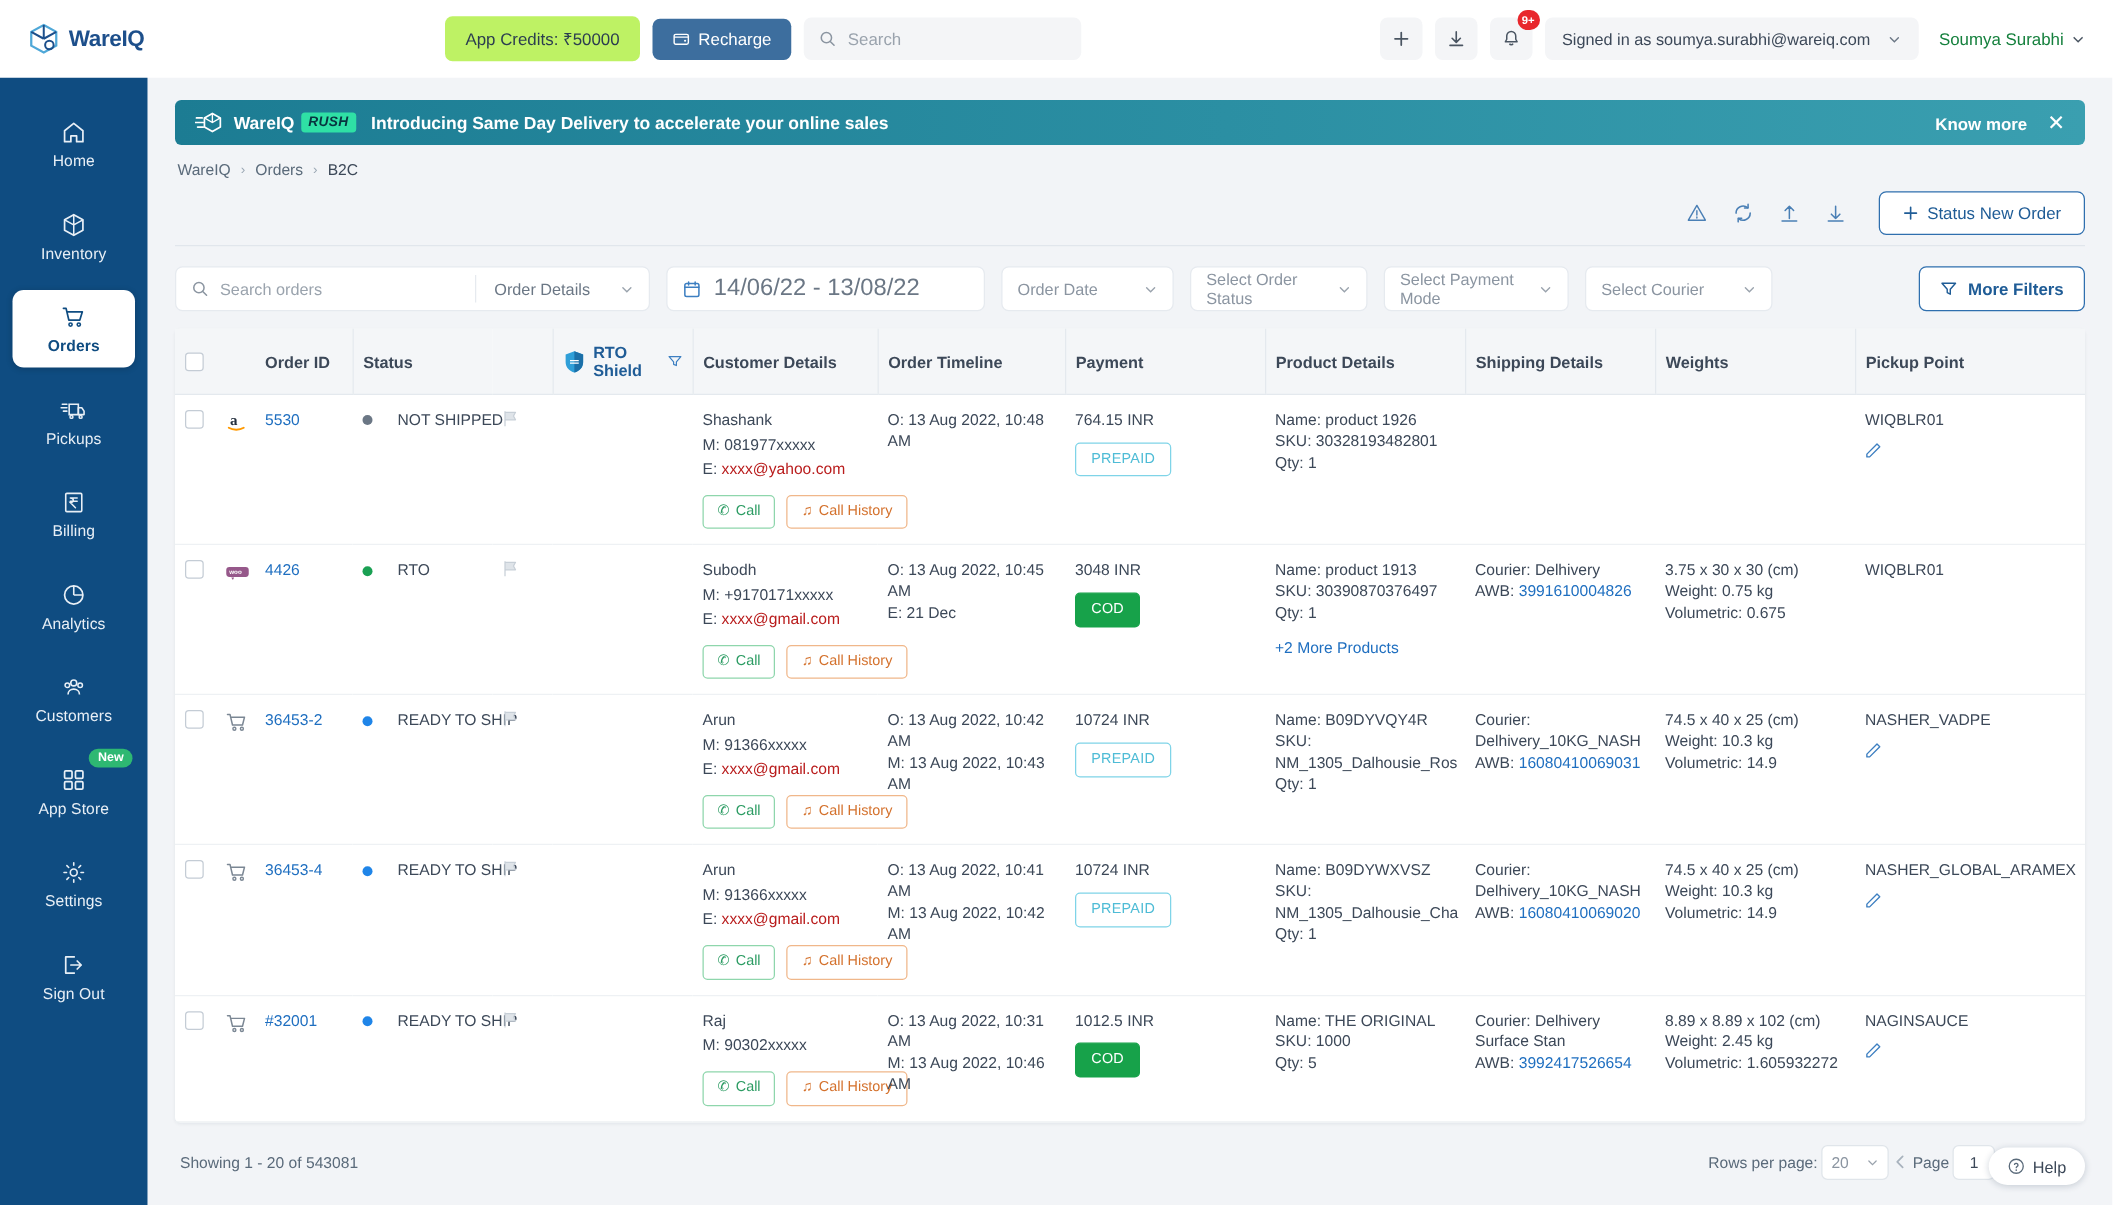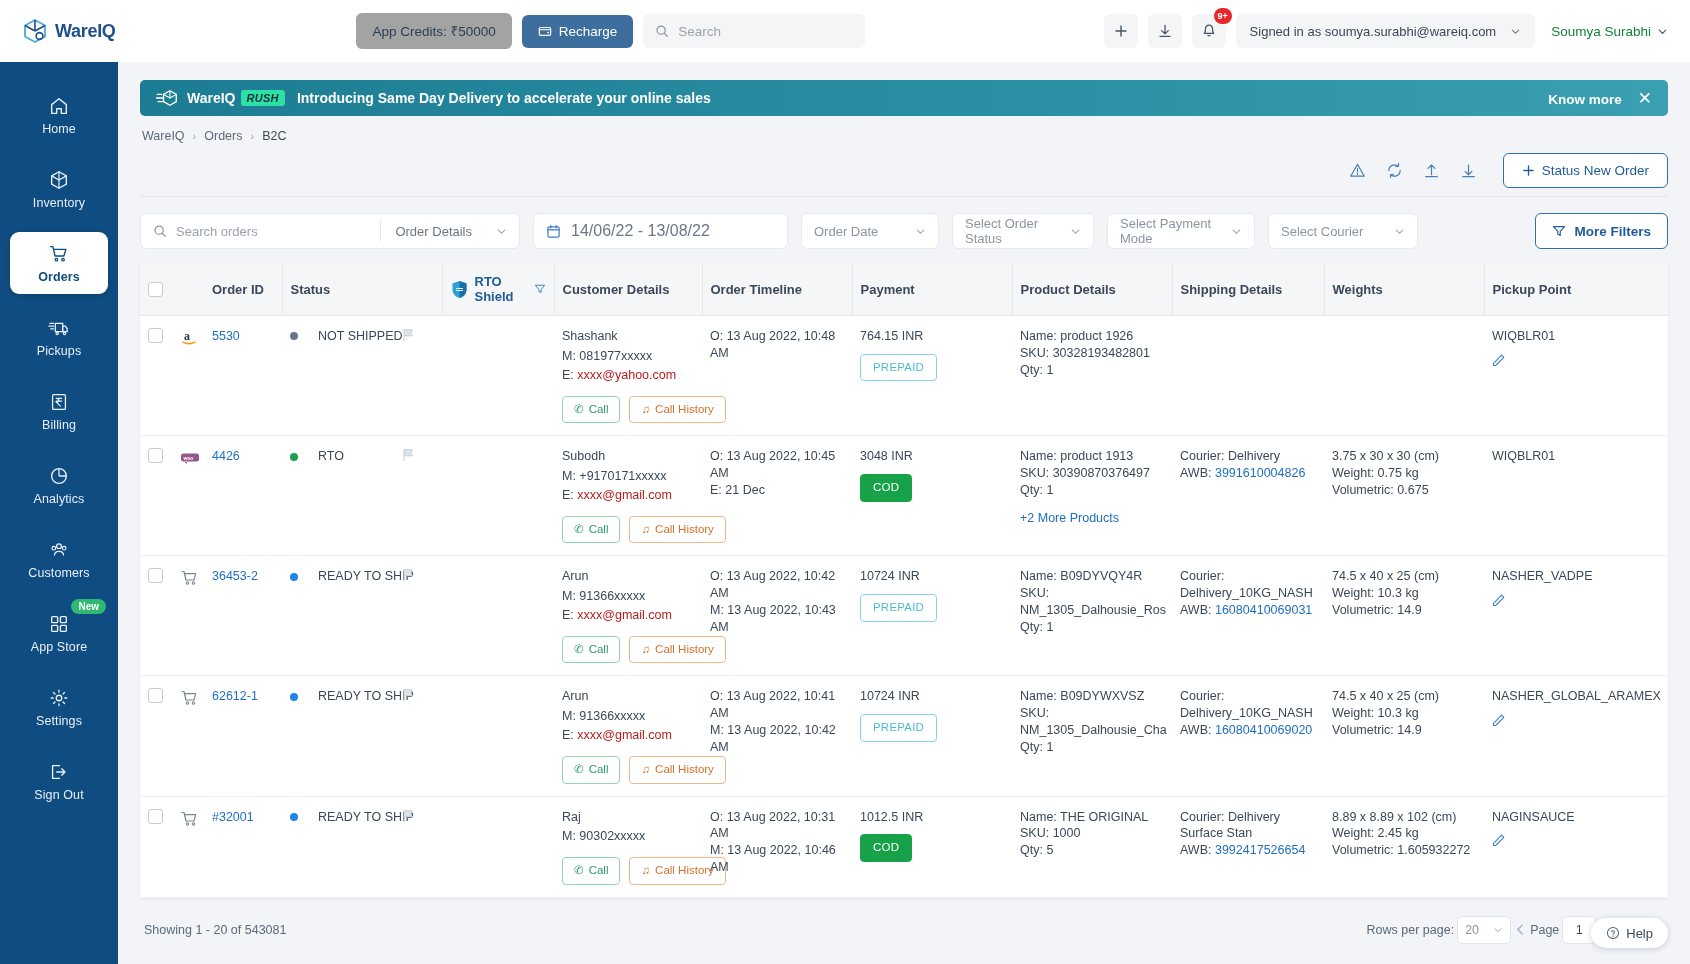--- a/index.html
+++ b/index.html
@@ -13,21 +13,21 @@
   
   .topbar {
     height: 62px; background: #fff; display: flex; align-items: center;
     padding: 0 22px; position: relative; z-index: 30; flex: 0 0 62px;
   }
   .logo-wrap { width: 96px; display: flex; align-items: center; gap: 7px; }
   .logo-mark { width: 26px; height: 26px; flex: 0 0 26px; }
   .logo-text { font-size: 18px; font-weight: bold; color: #1d4f8b; letter-spacing: -0.3px; }
   .top-center { flex: 1; display: flex; align-items: center; justify-content: center; gap: 10px; }
   .credits-pill {
-    background: #a3a3a3; border-radius: 6px; padding: 9px 16px;
+    background: #bef264; border-radius: 6px; padding: 9px 16px;
     font-size: 13.5px; color: #2c3e50; white-space: nowrap;
   }
   .recharge-btn {
     background: #3d6e9e; color: #fff; border: none; border-radius: 6px;
     padding: 9px 16px; font-size: 13.5px; display: flex; align-items: center;
     gap: 7px; cursor: pointer; font-family: inherit;
   }
   .search-box {
     background: #f4f5f7; border-radius: 6px; width: 222px; height: 34px;
     display: flex; align-items: center; padding: 0 12px; gap: 9px;
@@ -128,21 +128,21 @@
     font-family: inherit; min-width: 0;
   }
   .fsearch input::placeholder { color: #9aa3ad; }
   .fsearch-sel {
     display: flex; align-items: center; gap: 24px; font-size: 13px; color: #6b7785;
     border-left: 1px solid #e6eaef; padding-left: 14px; height: 22px; cursor: pointer;
   }
   .fdate {
     background: #fff; border: 1px solid #e6eaef; border-radius: 6px; height: 36px;
     width: 255px; display: flex; align-items: center; padding: 0 12px; gap: 10px;
-    font-size: 16px; color: #6b7785; cursor: pointer;
+    font-size: 19px; color: #6b7785; cursor: pointer;
   }
   .fsel {
     background: #fff; border: 1px solid #e6eaef; border-radius: 6px; height: 36px;
     display: flex; align-items: center; justify-content: space-between; padding: 0 12px;
     font-size: 13px; color: #8b95a1; cursor: pointer; gap: 14px;
   }
   .fsel.w1 { width: 138px; } .fsel.w2 { width: 142px; }
   .fsel.w3 { width: 148px; } .fsel.w4 { width: 150px; }
   .more-filters {
     margin-left: auto; border: 1px solid #2f6fae; color: #1f5c96; background: #fff;
@@ -809,21 +809,21 @@
                 </td>
               <td>
                 <span class="chan-ico">
                   <svg viewBox="0 0 20 20" width="20" height="20">
                     <path d="M2 3.5h2l2 8.5h8l1.6-6.3H5.3" fill="none" stroke="#7b8794" stroke-width="1.2" stroke-linejoin="round" stroke-linecap="round"></path>
                     <circle cx="7.5" cy="15" r="1.2" fill="none" stroke="#7b8794" stroke-width="1.1"></circle>
                     <circle cx="13.5" cy="15" r="1.2" fill="none" stroke="#7b8794" stroke-width="1.1"></circle>
                   </svg>
                 </span>
               </td>
-              <td><span class="order-link">62612-1</span></td>
+              <td><span class="order-link">36453-4</span></td>
               <td>
                 <span class="status-cell">
                     <span class="dot" style="background:#1f85e8"></span>
                     <span>READY TO SHIP</span>
                   </span>
               </td>
               <td>
                 <span class="flag-ico">
                   <svg viewBox="0 0 13 14" width="13" height="14">
                       <path d="M2 1v12M2 1.8h8.4l-1.6 3 1.6 3H2" fill="#dfe4e9" stroke="#c7cfd7" stroke-width="1" stroke-linejoin="round"></path>

